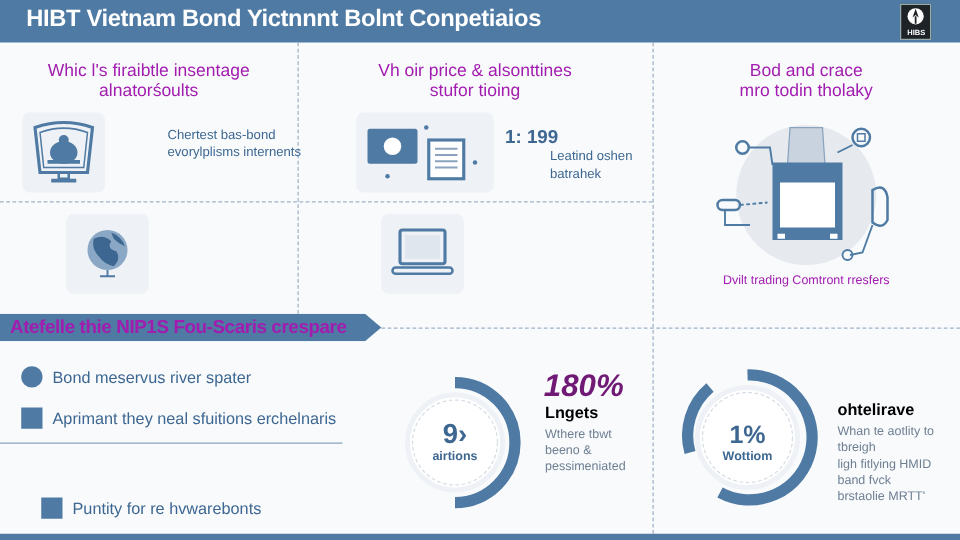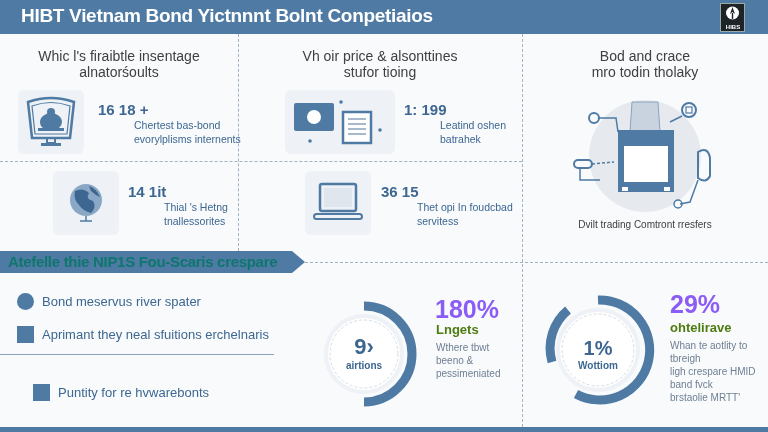--- a/index.html
+++ b/index.html
@@ -9,47 +9,47 @@
   .header { position: absolute; left: 0; top: 0; width: 768px; height: 34px; background: #4e7aa3; }
   .header-title { position: absolute; left: 21px; top: 5px; color: #fff; font-size: 19px; font-weight: bold; letter-spacing: -0.3px; }
   .logo { position: absolute; left: 720px; top: 3px; width: 25px; height: 29px; background: #1e2328; border: 1px solid #9aa; }
   .logo-text { position: absolute; left: 1px; bottom: 1px; color: #fff; font-size: 6px; font-weight: bold; width: 22px; text-align: center; }
 
   .footer-bar { position: absolute; left: 0; top: 427px; width: 768px; height: 5px; background: #4e7aa3; }
 
   .vdash { position: absolute; width: 0; border-left: 1px dashed #9fb2c6; }
   .hdash { position: absolute; height: 0; border-top: 1px dashed #9fb2c6; }
 
-  .col-title { position: absolute; text-align: center; color: #404040; font-size: 14px; line-height: 16px; }
+  .col-title { position: absolute; text-align: center; color: #a21caf; font-size: 14px; line-height: 16px; }
 
   .icon-tile { position: absolute; background: #eef1f5; border-radius: 6px; }
   .stat { position: absolute; }
   .stat-num { color: #3d6791; font-size: 15px; font-weight: bold; line-height: 17px; }
   .stat-desc { color: #3d6791; font-size: 10.5px; line-height: 14px; margin-left: 36px; }
 
   .banner { position: absolute; left: 0; top: 251px; width: 305px; height: 22px; }
   .banner-bg { position: absolute; left: 0; top: 0; }
-  .banner-text { position: absolute; left: 8px; top: 2px; color: #0f766e; font-size: 15px; font-weight: bold; letter-spacing: -0.3px; }
+  .banner-text { position: absolute; left: 8px; top: 2px; color: #a21caf; font-size: 15px; font-weight: bold; letter-spacing: -0.3px; }
 
   .legend-item { position: absolute; left: 17px; height: 18px; display: flex; align-items: center; }
   .legend-marker { width: 17px; height: 17px; background: #4e7aa3; margin-right: 8px; flex: none; }
   .legend-marker.circle { border-radius: 50%; }
   .legend-marker.outline { background: #fff; border: 2px solid #4e7aa3; position: relative; }
   .legend-marker.outline::after { content: ""; position: absolute; left: 2px; right: 2px; bottom: 2px; height: 2px; background: #4e7aa3; }
   .legend-label { color: #3d6791; font-size: 13px; white-space: nowrap; }
 
   .sep-line { position: absolute; left: 0; top: 354px; width: 274px; height: 1px; background: #8aa3bd; }
 
   .donut { position: absolute; }
   .donut-center { position: absolute; text-align: center; color: #3d6791; }
   .donut-big { font-weight: bold; }
   .donut-small { font-weight: bold; font-size: 10px; }
 
-  .kpi-num { position: absolute; color: #8b5cf6; font-weight: bold; font-size: 25px; }
-  .kpi-label { position: absolute; color: #4d7c0f; font-weight: bold; font-size: 13px; }
+  .kpi-num { position: absolute; color: #701a75; font-weight: bold; font-size: 25px; font-style: italic; }
+  .kpi-label { position: absolute; color: #000000; font-weight: bold; font-size: 13px; }
   .kpi-desc { position: absolute; color: #6e7f92; font-size: 10px; line-height: 13px; }
 </style>
 </head>
 <body>
 
 <div class="page">
 
   <div class="header">
     <div class="header-title">HIBT Vietnam Bond Yictnnnt Bolnt Conpetiaios</div>
     <div class="logo">
@@ -77,38 +77,32 @@
       <path d="M10 12 Q33 4 56 12 L52 48 L14 48 Z" fill="none" stroke="#4e7aa3" stroke-width="2.5"></path>
       <path d="M14 16 Q33 9 52 16 L49 44 L17 44 Z" fill="none" stroke="#4e7aa3" stroke-width="1.2"></path>
       <ellipse cx="33" cy="32" rx="11" ry="9" fill="#4e7aa3"></ellipse>
       <circle cx="33" cy="22" r="4" fill="#4e7aa3"></circle>
       <rect x="20" y="38" width="26" height="3" fill="#4e7aa3"></rect>
       <rect x="29" y="48" width="8" height="5" fill="none" stroke="#4e7aa3" stroke-width="2"></rect>
       <rect x="23" y="53" width="20" height="3" fill="#4e7aa3"></rect>
     </svg>
   </div>
   <div class="stat" style="left:98px; top:101px;">
-    <div class="stat-num">16 18 +</div>
     <div class="stat-desc">Chertest bas-bond</div>
     <div class="stat-desc">evorylplisms internents</div>
   </div>
 
   <div class="icon-tile" style="left:53px; top:171px; width:66px; height:64px;">
     <svg width="66" height="64" viewBox="0 0 66 64">
       <circle cx="33" cy="29" r="16" fill="#8aa8c6"></circle>
       <path d="M22 20 Q30 16 36 22 Q32 28 40 30 Q44 36 38 42 Q30 40 26 34 Q20 28 22 20Z" fill="#3d6791"></path>
       <path d="M36 15 Q44 18 47 26 Q42 24 38 20 Z" fill="#3d6791"></path>
       <line x1="33" y1="45" x2="33" y2="50" stroke="#4e7aa3" stroke-width="1.5"></line>
       <line x1="27" y1="50" x2="39" y2="50" stroke="#4e7aa3" stroke-width="1.5"></line>
     </svg>
-  </div>
-  <div class="stat" style="left:128px; top:183px;">
-    <div class="stat-num">14 1it</div>
-    <div class="stat-desc">Thial 's Hetng</div>
-    <div class="stat-desc">tnallessorites</div>
   </div>
 
   <div class="col-title" style="left:238px; top:48px; width:284px;">
     <div>Vh oir price &amp; alsonttines</div>
     <div>stufor tioing</div>
   </div>
 
   <div class="icon-tile" style="left:285px; top:90px; width:110px; height:64px;">
     <svg width="110" height="64" viewBox="0 0 110 64">
       <rect x="9" y="13" width="40" height="28" rx="2" fill="#4e7aa3"></rect>
@@ -128,25 +122,20 @@
     <div class="stat-desc">Leatind oshen</div>
     <div class="stat-desc">batrahek</div>
   </div>
 
   <div class="icon-tile" style="left:305px; top:171px; width:66px; height:64px;">
     <svg width="66" height="64" viewBox="0 0 66 64">
       <rect x="15" y="13" width="36" height="27" rx="2" fill="none" stroke="#4e7aa3" stroke-width="2.5"></rect>
       <rect x="19" y="17" width="28" height="19" fill="#dfe6ee"></rect>
       <rect x="9" y="43" width="48" height="5" rx="2.5" fill="none" stroke="#4e7aa3" stroke-width="2"></rect>
     </svg>
-  </div>
-  <div class="stat" style="left:381px; top:183px;">
-    <div class="stat-num">36 15</div>
-    <div class="stat-desc">Thet opi In foudcbad</div>
-    <div class="stat-desc">servitess</div>
   </div>
 
   <div class="col-title" style="left:522px; top:48px; width:246px;">
     <div>Bod and crace</div>
     <div>mro todin tholaky</div>
   </div>
   <svg style="position:absolute; left:560px; top:92px;" width="170" height="120" viewBox="0 0 170 120">
     <circle cx="85" cy="64" r="56" fill="#e6eaef"></circle>
     <path d="M72 10 L98 10 L100 40 L70 40 Z" fill="#c8d3df" stroke="#8aa3bd" stroke-width="1"></path>
     <rect x="58" y="38" width="56" height="10" fill="#4e7aa3"></rect>
@@ -177,21 +166,21 @@
 
   <div class="legend-item" style="top:292px;">
     <span class="legend-marker circle"></span>
     <span class="legend-label">Bond meservus river spater</span>
   </div>
   <div class="legend-item" style="top:325px;">
     <span class="legend-marker"></span>
     <span class="legend-label">Aprimant they neal sfuitions erchelnaris</span>
   </div>
   <div class="sep-line"></div>
-  <div class="legend-item" style="top:383px;padding-left:16px;">
+  <div class="legend-item" style="top:397px;padding-left:16px;">
     <span class="legend-marker"></span>
     <span class="legend-label">Puntity for re hvwarebonts</span>
   </div>
 
   <svg class="donut" style="left:312px; top:298px;" width="110" height="112" viewBox="0 0 110 112">
     <circle cx="52" cy="56" r="38" fill="#fff" stroke="#eef1f5" stroke-width="4"></circle>
     <circle cx="52" cy="56" r="34" fill="none" stroke="#d6dde5" stroke-width="1" stroke-dasharray="3 2"></circle>
     <path d="M52 8 A48 48 0 0 1 52 104" fill="none" stroke="#4e7aa3" stroke-width="9"></path>
   </svg>
   <div class="donut-center" style="left:324px; top:334px; width:80px;">
@@ -209,24 +198,23 @@
   <svg class="donut" style="left:540px; top:290px;" width="120" height="120" viewBox="0 0 120 120">
     <circle cx="58" cy="60" r="40" fill="#fff" stroke="#eef1f5" stroke-width="4"></circle>
     <circle cx="58" cy="60" r="36" fill="none" stroke="#d6dde5" stroke-width="1" stroke-dasharray="3 2"></circle>
     <path d="M58 10 A50 50 0 1 1 36 104" fill="none" stroke="#4e7aa3" stroke-width="9"></path>
     <path d="M12 72 A50 50 0 0 1 28 20" fill="none" stroke="#4e7aa3" stroke-width="9"></path>
   </svg>
   <div class="donut-center" style="left:558px; top:337px; width:80px;">
     <div class="donut-big" style="font-size:20px;">1%</div>
     <div class="donut-small">Wottiom</div>
   </div>
-  <div class="kpi-num" style="left:670px; top:290px;">29%</div>
   <div class="kpi-label" style="left:670px; top:320px;">ohtelirave</div>
   <div class="kpi-desc" style="left:670px; top:339px;">
     <div>Whan te aotlity to</div>
     <div>tbreigh</div>
-    <div>ligh crespare HMID</div>
+    <div>ligh fitlying HMID</div>
     <div>band fvck</div>
     <div>brstaolie MRTT'</div>
   </div>
 
   <div class="footer-bar"></div>
 </div>
 
 </body></html>

